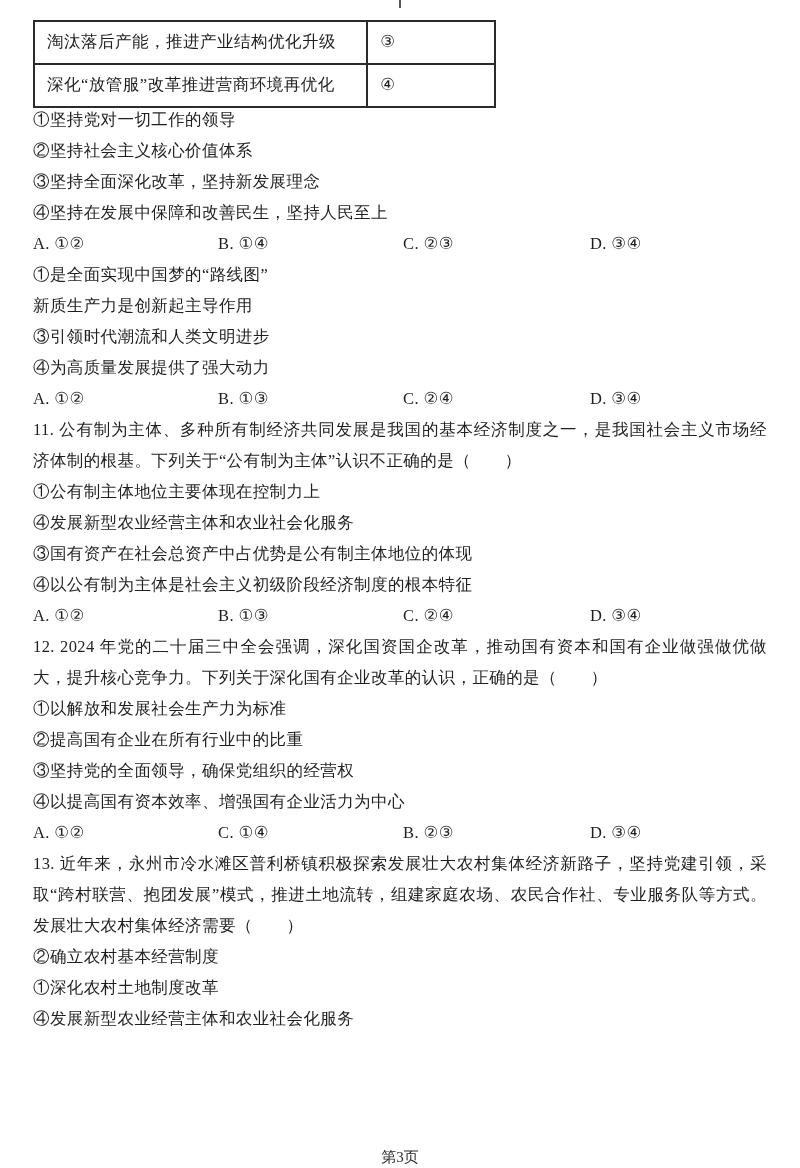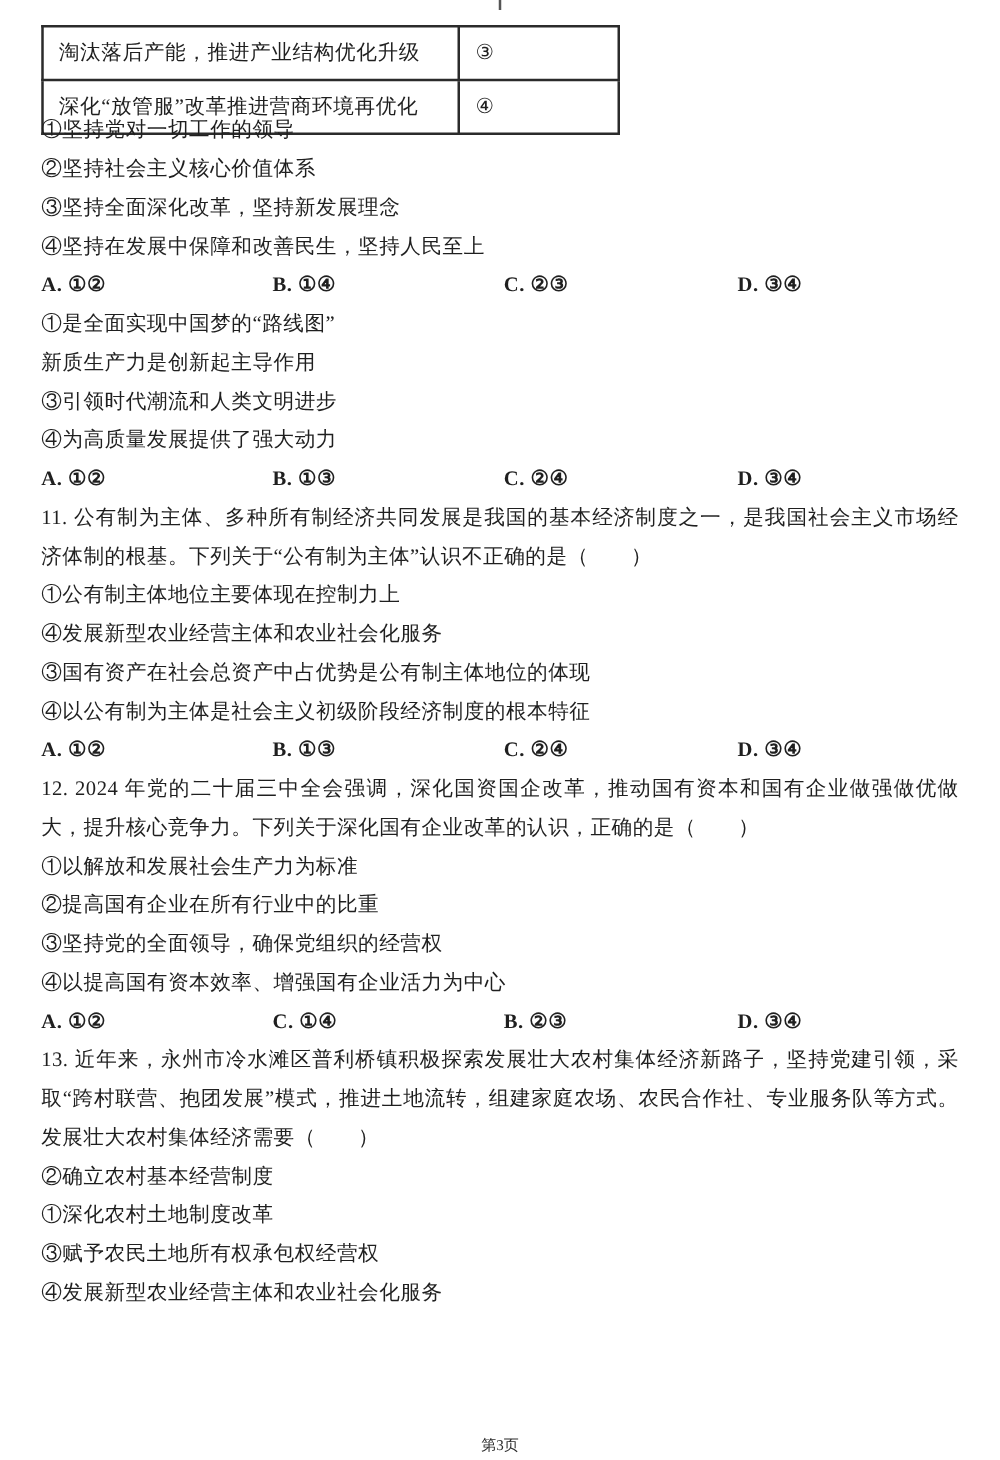--- a/index.html
+++ b/index.html
@@ -35,44 +35,44 @@
     vertical-align: middle;
     font-size: 16.5px;
     letter-spacing: 0.5px;
     padding: 0 6px 2px 12px;
   }
   td.cell-measure { width: 303px; }
   td.cell-mark { width: 116px; font-size: 17px; }
   .flow {
     position: absolute;
     left: 33px;
-    top: 88px;
+    top: 104px;
     width: 734px;
     font-size: 16.5px;
     line-height: 31px;
     letter-spacing: 0.4px;
   }
   .flow p { margin: 0; }
   .stem {
     text-align: justify;
     text-align-last: left;
     text-justify: inter-ideograph;
   }
   .answers {
     display: grid;
     grid-template-columns: 185px 185px 187px auto;
   }
-  .answers span { white-space: nowrap; font-weight: bold; }
+  .answers span { white-space: nowrap; }
   .footer {
     position: absolute;
     left: 0;
     right: 0;
     top: 1148px;
     text-align: center;
-    font-size: 12px;
+    font-size: 15px;
     color: #2a2a2a;
   }
 </style>
 </head>
 <body>
 
 <div class="page">
 
   <div class="top-artifact"></div>
 
@@ -133,20 +133,19 @@
     <div class="answers">
       <span>A. ①②</span>
       <span>C. ①④</span>
       <span>B. ②③</span>
       <span>D. ③④</span>
     </div>
 
     <p class="stem">13. 近年来，永州市冷水滩区普利桥镇积极探索发展壮大农村集体经济新路子，坚持党建引领，采取“跨村联营、抱团发展”模式，推进土地流转，组建家庭农场、农民合作社、专业服务队等方式。发展壮大农村集体经济需要（　　）</p>
     <p>②确立农村基本经营制度</p>
     <p>①深化农村土地制度改革</p>
-    <p>③赋予农民土地所有权承包权经营权</p>
     <p>④发展新型农业经营主体和农业社会化服务</p>
 
   </div>
 
   <div class="footer">第3页</div>
 
 </div>
 
 </body></html>

